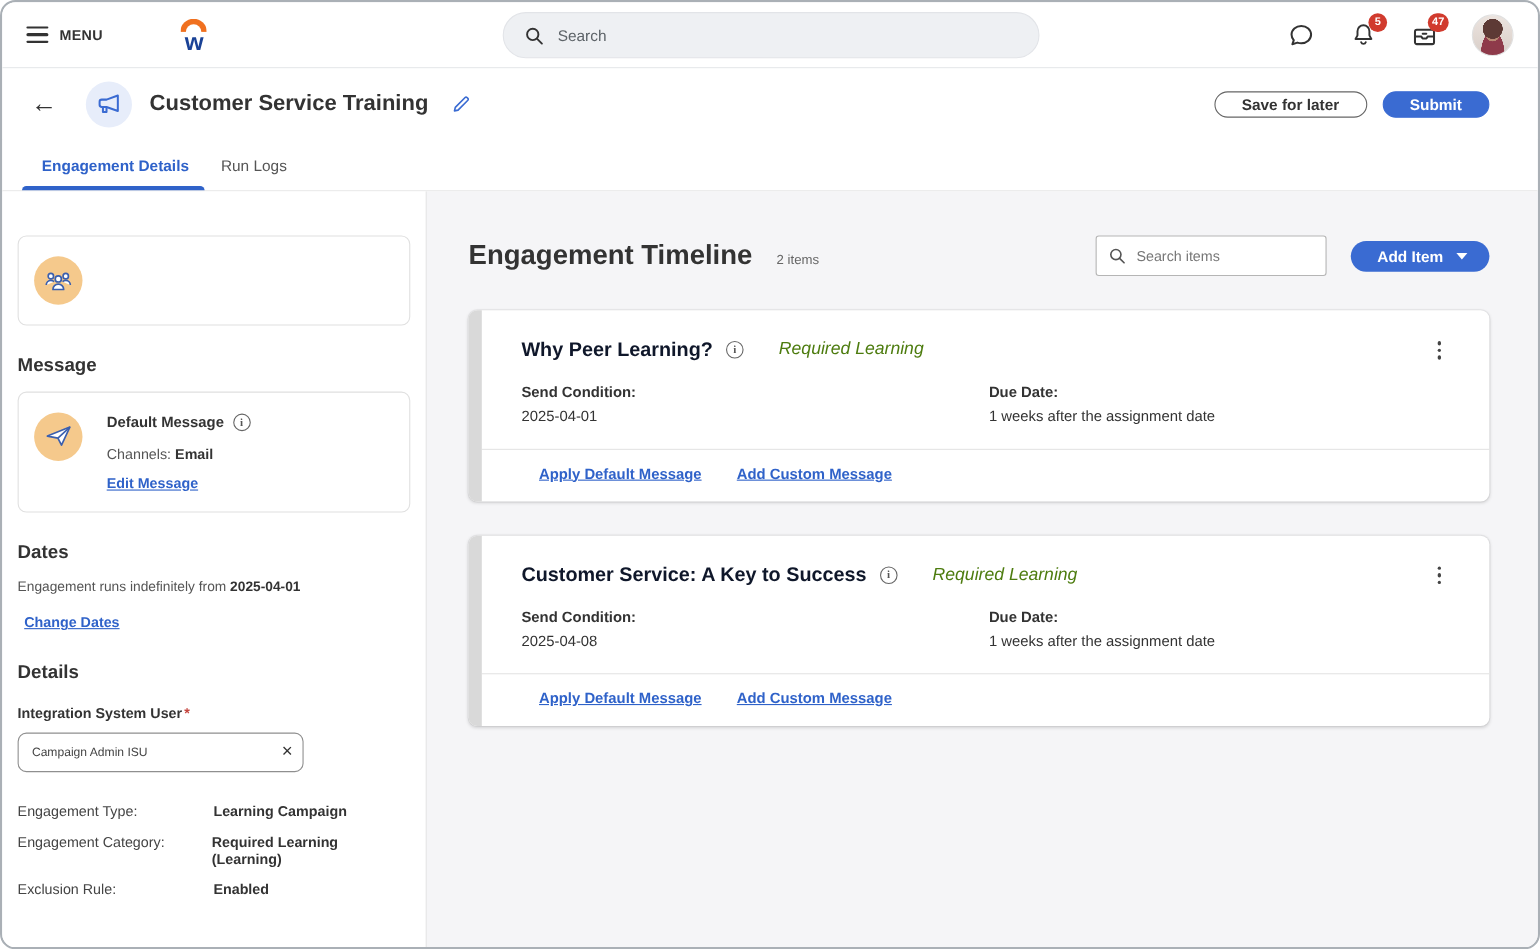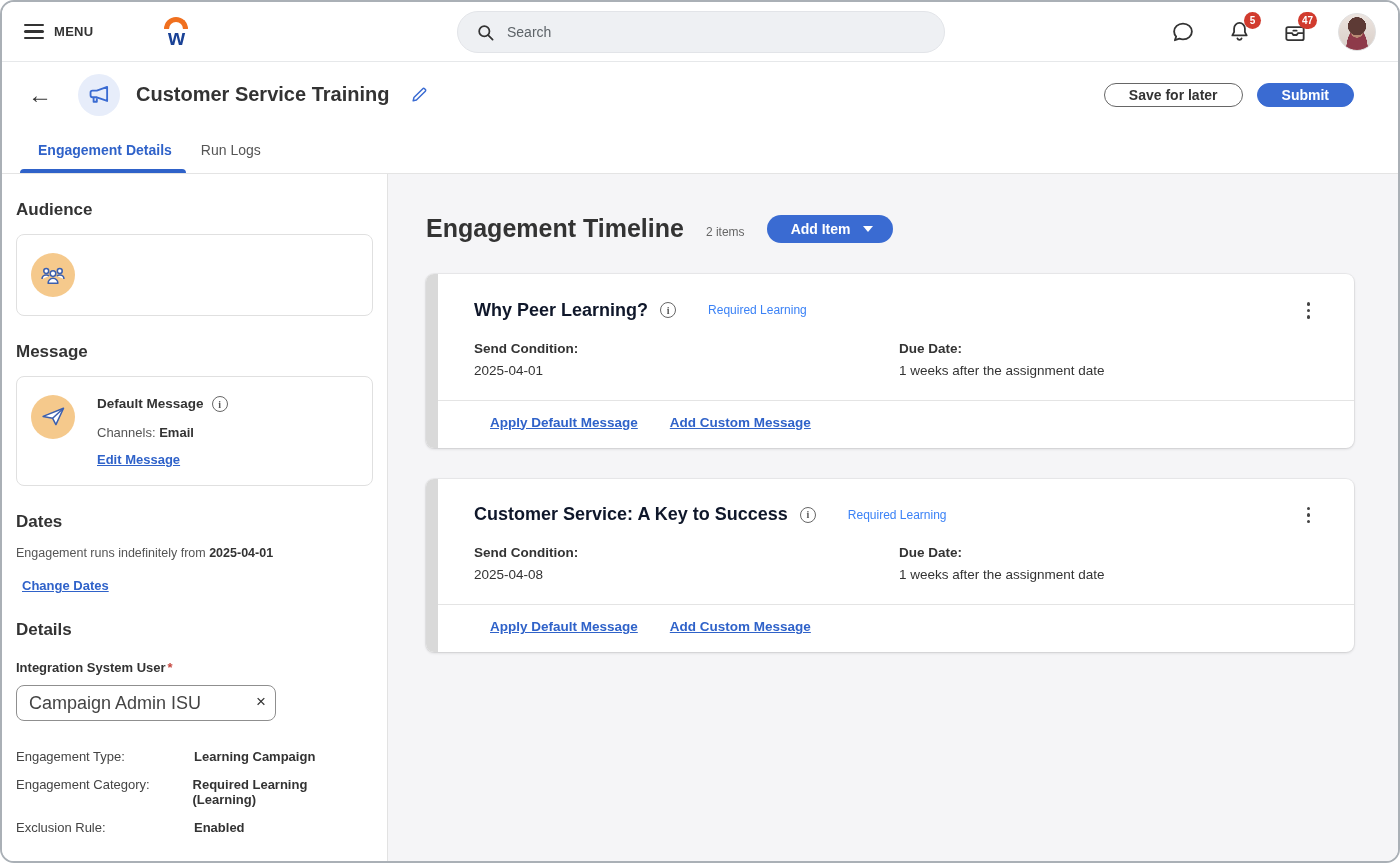--- a/index.html
+++ b/index.html
@@ -86,21 +86,21 @@
                display:inline-flex; align-items:center; justify-content:center;
                font-size:10px; color:#555; font-family:"Liberation Serif", serif; font-weight:bold; }
   .section-gap { margin-top:26px; }
   .runs-text { font-size:12.5px; color:#555; margin-top:14px; }
   .runs-text b { color:#333; }
   .change-link { display:inline-block; margin-top:18px; margin-left:6px; }
   .field-label { font-size:13px; font-weight:bold; color:#333; margin-top:20px; }
   .req { color:#c5463f; margin-left:2px; }
   .text-input { position:relative; margin-top:10px; width:260px; }
   .text-input input { width:100%; height:36px; border:1px solid #8f8f8f; border-radius:8px;
-                      padding:0 34px 0 12px; font-size:18px; color:#444; font-family:inherit; outline:none; }
+                      padding:0 34px 0 12px; font-size:11px; color:#444; font-family:inherit; outline:none; }
   .clear-x { position:absolute; right:10px; top:8px; font-size:17px; color:#333; cursor:pointer; line-height:1; }
   .kv-rows { margin-top:28px; }
   .kv-row { display:flex; margin-bottom:13px; font-size:13px; }
   .kv-label { width:178px; color:#444; }
   .kv-value { font-weight:bold; color:#333; }
 
   
   .tl-header { display:flex; align-items:center; }
   .tl-title { font-size:25px; font-weight:bold; color:#333; }
   .tl-count { font-size:12px; color:#666; margin-left:22px; margin-top:6px; }
@@ -115,21 +115,21 @@
   .caret-down { width:0; height:0; border-left:5px solid transparent; border-right:5px solid transparent;
                 border-top:6px solid #fff; }
 
   .tl-card { position:relative; margin-top:31px; background:#fff; border-radius:8px;
              box-shadow:0 1px 3px rgba(0,0,0,.14), 0 0 0 1px rgba(0,0,0,.04); }
   .card-rail { position:absolute; left:0; top:0; bottom:0; width:12px; background:#d9d9d9;
                border-radius:8px 0 0 8px; cursor:grab; }
   .card-body { margin-left:12px; padding:24px 36px 0 36px; }
   .card-title-row { display:flex; align-items:center; gap:12px; }
   .card-title { font-size:18px; font-weight:bold; color:#0f172a; }
-  .card-badge { font-size:12px; color:#3b82f6; margin-left:20px; }
+  .card-badge { font-size:16px; color:#4d7c0f; margin-left:20px;font-style:italic; }
   .kebab { margin-left:auto; display:flex; flex-direction:column; gap:3px; padding:4px 8px; cursor:pointer; }
   .kebab i { width:3.5px; height:3.5px; background:#444; border-radius:50%; }
   .card-details { display:flex; margin-top:18px; padding-bottom:22px; }
   .detail-col { width:425px; }
   .detail-col.grow { flex:1; }
   .detail-label { font-size:13.5px; font-weight:bold; color:#333; }
   .detail-value { font-size:13.5px; color:#333; margin-top:7px; }
   .card-footer { border-top:1px solid #e4e4e4; padding:14px 0 18px 52px; display:flex; gap:32px; }
   .card-footer .link { font-size:13.5px; }
 </style>
@@ -215,21 +215,20 @@
 
   <div class="tabbar">
     <div class="tab active">Engagement Details</div>
     <div class="tab">Run Logs</div>
   </div>
 
   <div class="content">
 
     <div class="sidebar">
 
-      <div class="side-heading">Audience</div>
       <div class="side-card">
         <div class="circle-icon circle-tan">
           <span style="display:flex;">
             <svg width="28" height="28" viewBox="0 0 24 24" fill="#fff" stroke="#3b5fae" stroke-width="1.3" stroke-linejoin="round">
                 <circle cx="6.2" cy="8.6" r="2.1"></circle>
                 <path d="M2.6 15.5c0-2 1.6-3.6 3.6-3.6 1 0 1.9.4 2.5 1"></path>
                 <circle cx="17.8" cy="8.6" r="2.1"></circle>
                 <path d="M21.4 15.5c0-2-1.6-3.6-3.6-3.6-1 0-1.9.4-2.5 1"></path>
                 <circle cx="12" cy="10.8" r="2.4"></circle>
                 <path d="M7.8 19c0-2.3 1.9-4.2 4.2-4.2s4.2 1.9 4.2 4.2z"></path>
@@ -296,20 +295,29 @@
 
       
 
     </div>
 
     <div class="main">
 
       <div class="tl-header">
         <span class="tl-title">Engagement Timeline</span>
         <span class="tl-count">2 items</span>
+        <div class="tl-search">
+          <span style="display:flex;">
+            <svg width="17" height="17" viewBox="0 0 24 24" fill="none" stroke="#555" stroke-width="2.1" stroke-linecap="round">
+                <circle cx="10.5" cy="10.5" r="6.5"></circle>
+                <path d="M15.6 15.6 L21 21"></path>
+              </svg>
+          </span>
+          <input type="text" placeholder="Search items" style="">
+        </div>
         <button class="add-btn">
           <span>Add Item</span>
           <span class="caret-down"></span>
         </button>
       </div>
 
       <div class="tl-card">
         <div class="card-rail"></div>
         <div class="card-body">
           <div class="card-title-row">

